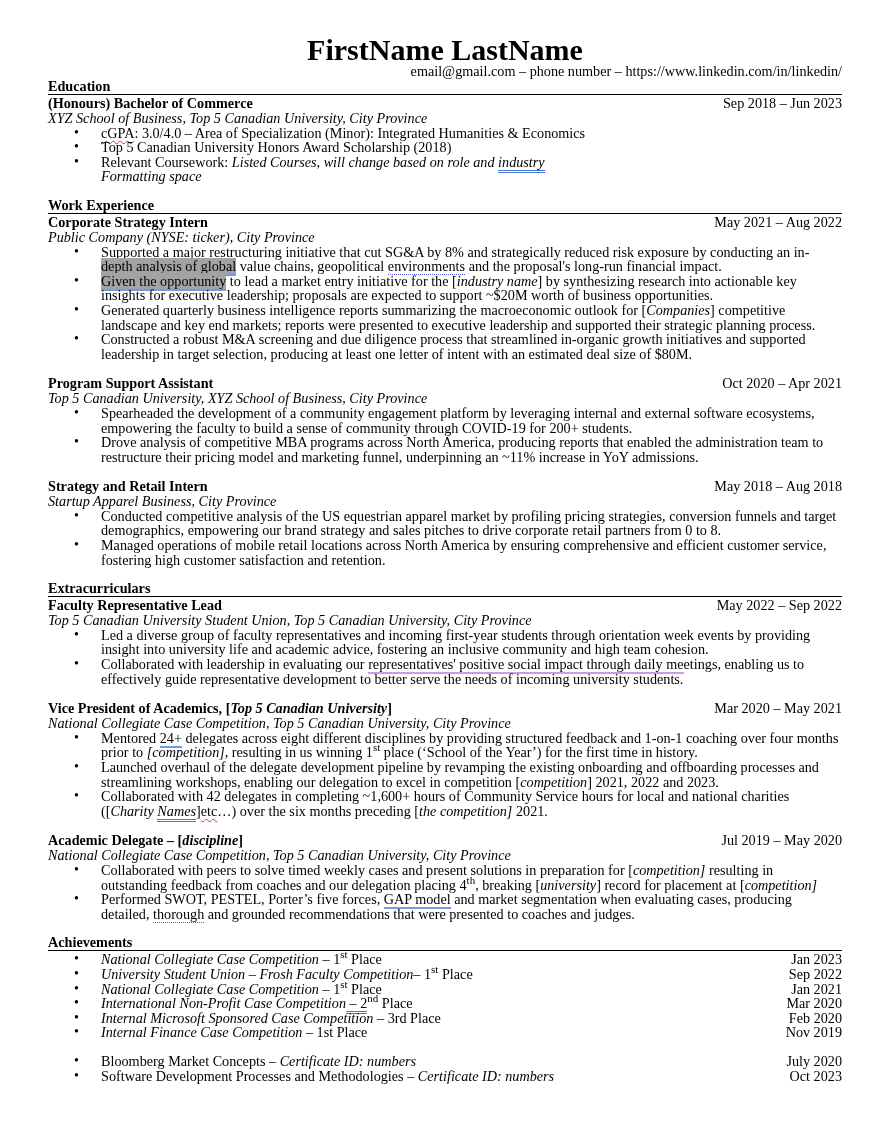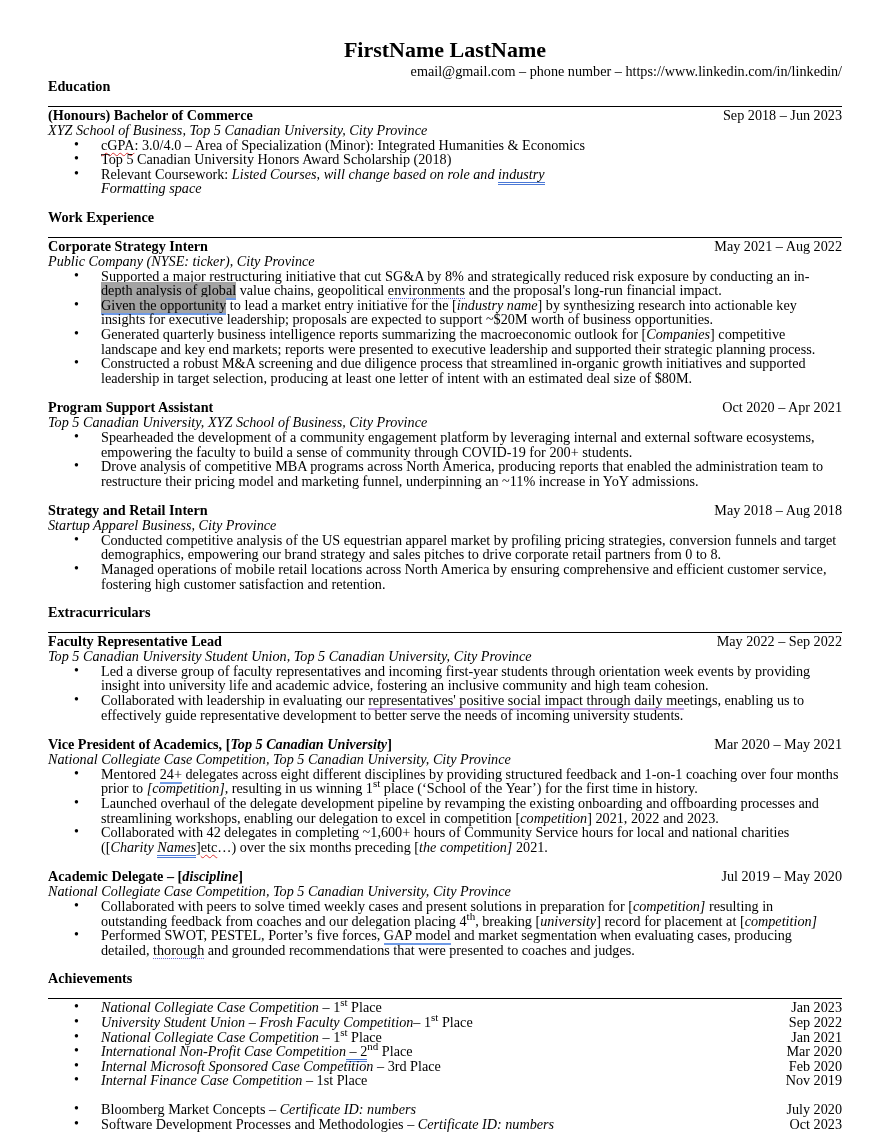--- a/index.html
+++ b/index.html
@@ -2,25 +2,25 @@
 <html><head>
 <meta charset="utf-8">
 <style>
   html, body { margin: 0; padding: 0; background: #ffffff; }
   body {
     width: 889px; height: 1144px; overflow: hidden; position: relative;
     font-family: "Liberation Serif", "DejaVu Serif", serif;
     color: #000; font-size: 14.2px; line-height: 14.6px;
   }
   .page { position: absolute; left: 48px; top: 38px; width: 794px; }
-  .name { text-align: center; font-weight: bold; font-size: 22px; line-height: 24px; margin: 0; }
+  .name { text-align: center; font-weight: bold; font-size: 30px; line-height: 24px; margin: 0; }
   .contact { text-align: right; font-size: 14.2px; line-height: 16px; margin-top: 1px; }
   .section { margin-top: 0; }
   .section-title {
-    font-weight: bold; border-bottom: 1.3px solid #000; line-height: 15px; padding-bottom: 12px; margin-bottom: 1px;
+    font-weight: bold; border-bottom: 1.3px solid #000; line-height: 15px; padding-bottom: 0px; margin-bottom: 1px;
   }
   .entry-head { display: flex; justify-content: space-between; line-height: 15px; }
   .entry-title { font-weight: bold; }
   .entry-sub { font-style: italic; line-height: 14.6px; }
   ul { list-style: none; margin: 0; padding: 0; }
   li { position: relative; padding-left: 53px; line-height: 14.6px; }
   li::before {
     content: "\2022"; position: absolute; left: 26px; top: 0; font-size: 14px;
   }
   li.nobullet::before { content: ""; }

